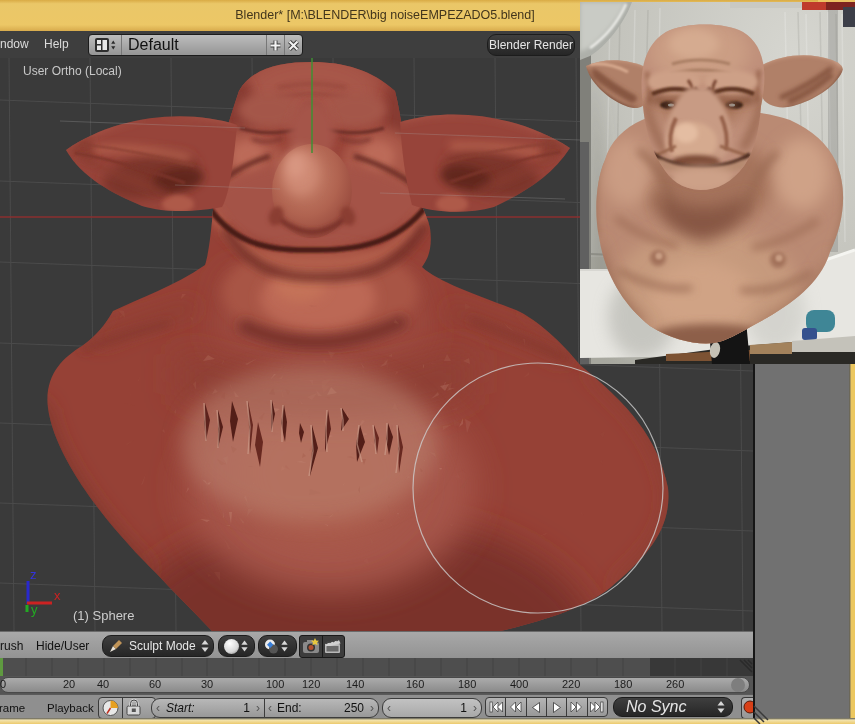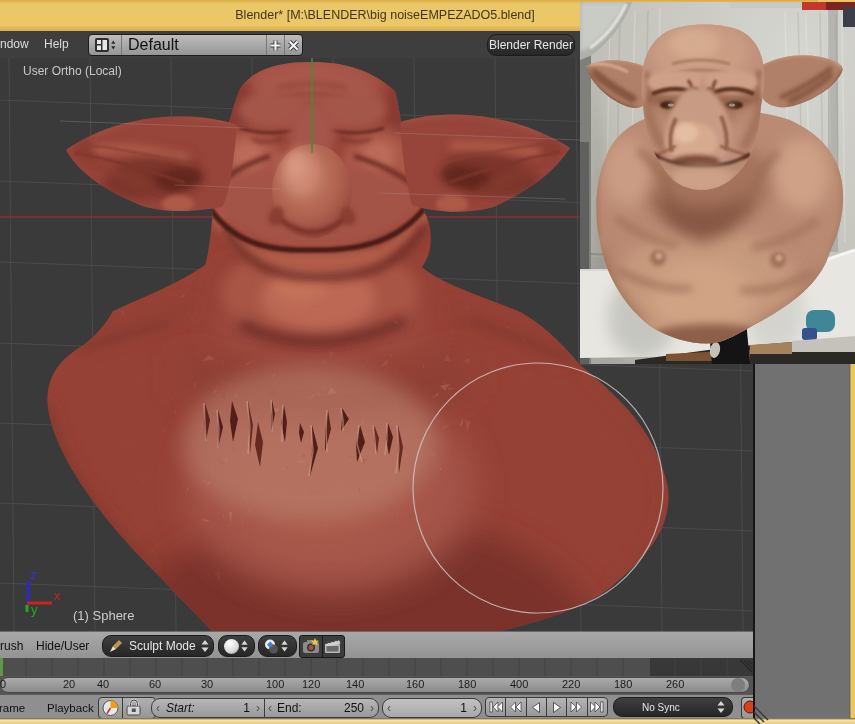--- a/index.html
+++ b/index.html
@@ -865,21 +865,21 @@
       </div>
     <div class="pb" style="border-radius:0 4px 4px 0;">
         <svg width="14" height="12" viewBox="0 0 14 12">
           <path d="M0.5 1 L5.5 6 L0.5 11 Z" fill="#fff" stroke="#333" stroke-width="0.7"></path>
           <path d="M5 1 L10 6 L5 11 Z" fill="#fff" stroke="#333" stroke-width="0.7"></path>
           <rect x="10.8" y="1" width="2.2" height="10" fill="#fff" stroke="#333" stroke-width="0.7"></rect>
         </svg>
       </div>
   </div>
   <div class="abs combodark" style="left:613px;top:2px;width:118px;height:18px;border-radius:9px;display:flex;align-items:center;">
-      <div style="flex:1;padding-left:28px;font-size:10px;">No Sync</div>
+      <div style="flex:1;padding-left:12px;font-size:16px;font-style:italic;">No Sync</div>
       <svg width="10" height="16" viewBox="0 0 10 16" style="margin-right:6px;">
         <path d="M1.5 6.5 L8.5 6.5 L5 2 Z" fill="#d8d8d8"></path>
         <path d="M1.5 9.5 L8.5 9.5 L5 14 Z" fill="#d8d8d8"></path>
       </svg>
     </div>
   <div class="abs" style="left:741px;top:2px;width:12px;height:20px;background:linear-gradient(#b0b0b0,#969696);border:1px solid #3a3a3a;border-radius:4px 0 0 4px;border-right:none;overflow:hidden;"><svg width="12" height="20">
         <circle cx="8" cy="9" r="6" fill="#d84018" stroke="#5a1a08"></circle>
       </svg></div>
 </div>
 

